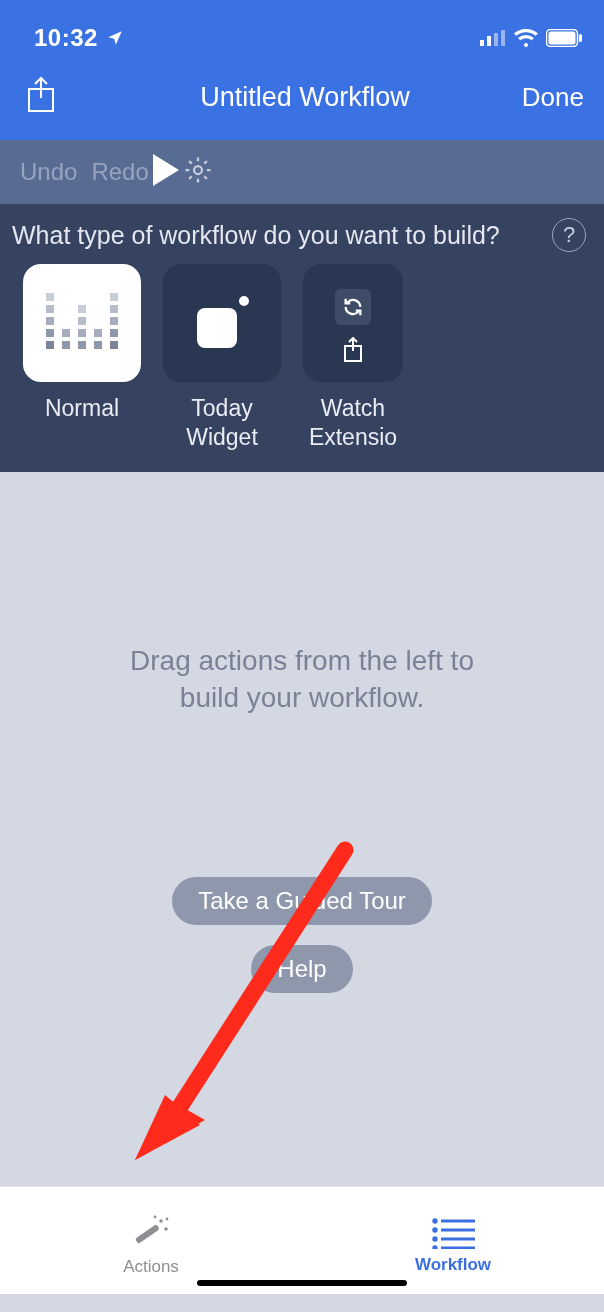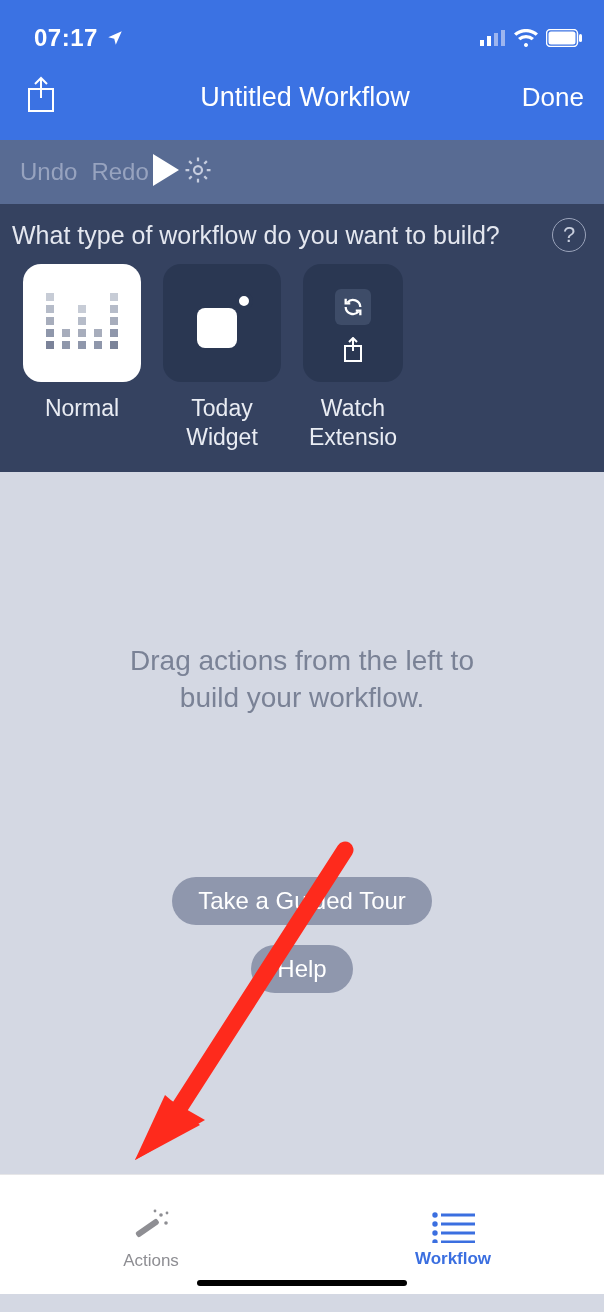--- a/index.html
+++ b/index.html
@@ -92,21 +92,21 @@
     margin-top: 20px;
     background: #8f97ad; color: #fff;
     border-radius: 30px; padding: 10px 26px; font-size: 24px;
     display: inline-block;
   }
   .pill-tour { margin-top: 160px; }
 
   
   .tabbar {
     position: absolute; left: 0; right: 0; bottom: 18px;
-    height: 120px; background: #fff;
+    height: 108px; background: #fff;
     border-top: 1px solid #e6e6e8;
     display: flex;
   }
   .tab {
     flex: 1; display: flex; flex-direction: column; align-items: center; justify-content: center;
     gap: 6px; padding-top: 10px;
   }
   .tab.inactive { color: #8e8e93; }
   .tab.active { color: #3b6fe0; font-weight: 600;}
   .tab-label { font-size: 17px; }
@@ -122,21 +122,21 @@
     position: absolute; left: 115px; top: 840px; pointer-events: none;
   }
 </style>
 </head>
 <body>
 
 <div class="phone">
 
   <div class="statusbar">
     <div class="sb-left">
-      <span>07:17</span>
+      <span>10:32</span>
       <svg width="18" height="18" viewBox="0 0 24 24" fill="#fff">
           <path d="M3 11 L21 3 L13 21 L11 13 Z"></path>
         </svg>
     </div>
     <div class="sb-right">
       <svg width="26" height="16" viewBox="0 0 26 16">
         <rect x="0" y="10" width="4" height="6" fill="#fff"></rect>
         <rect x="7" y="6" width="4" height="10" fill="#fff"></rect>
         <rect x="14" y="3" width="4" height="13" fill="#9db5ef"></rect>
         <rect x="21" y="0" width="4" height="16" fill="#9db5ef"></rect>

